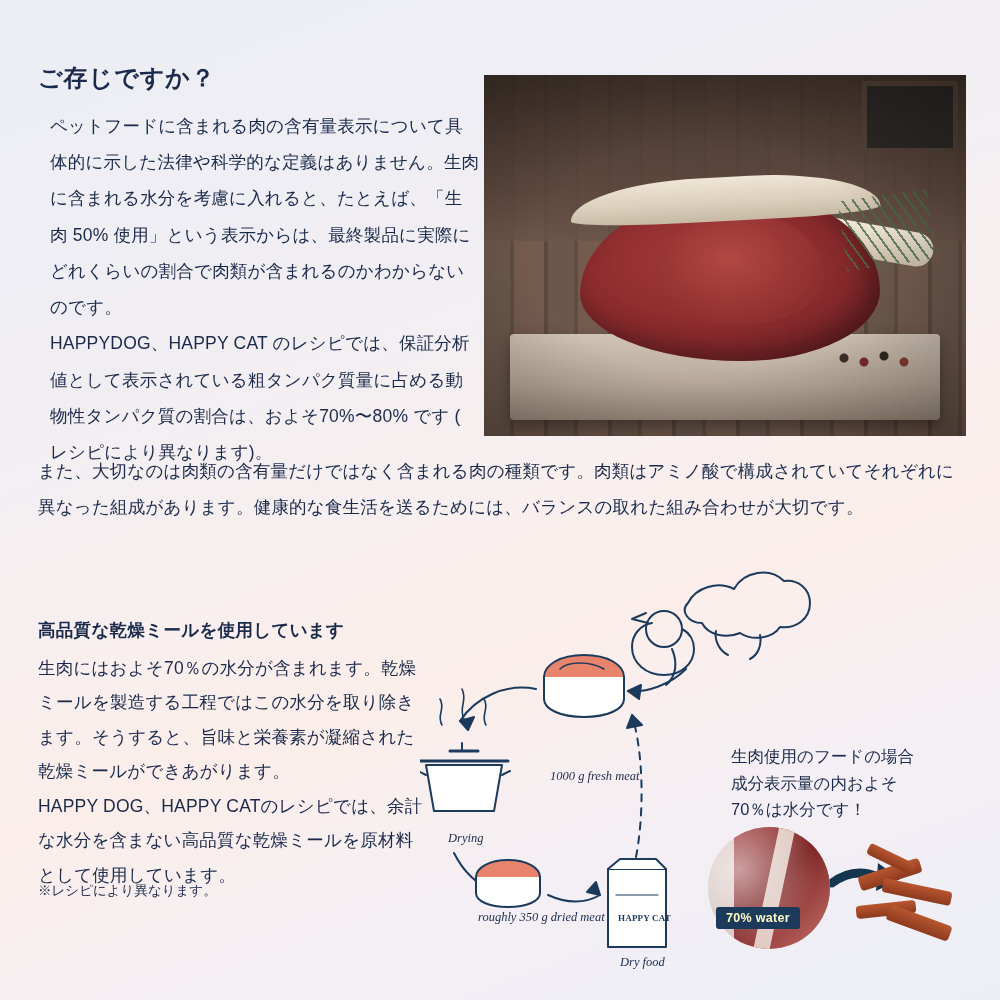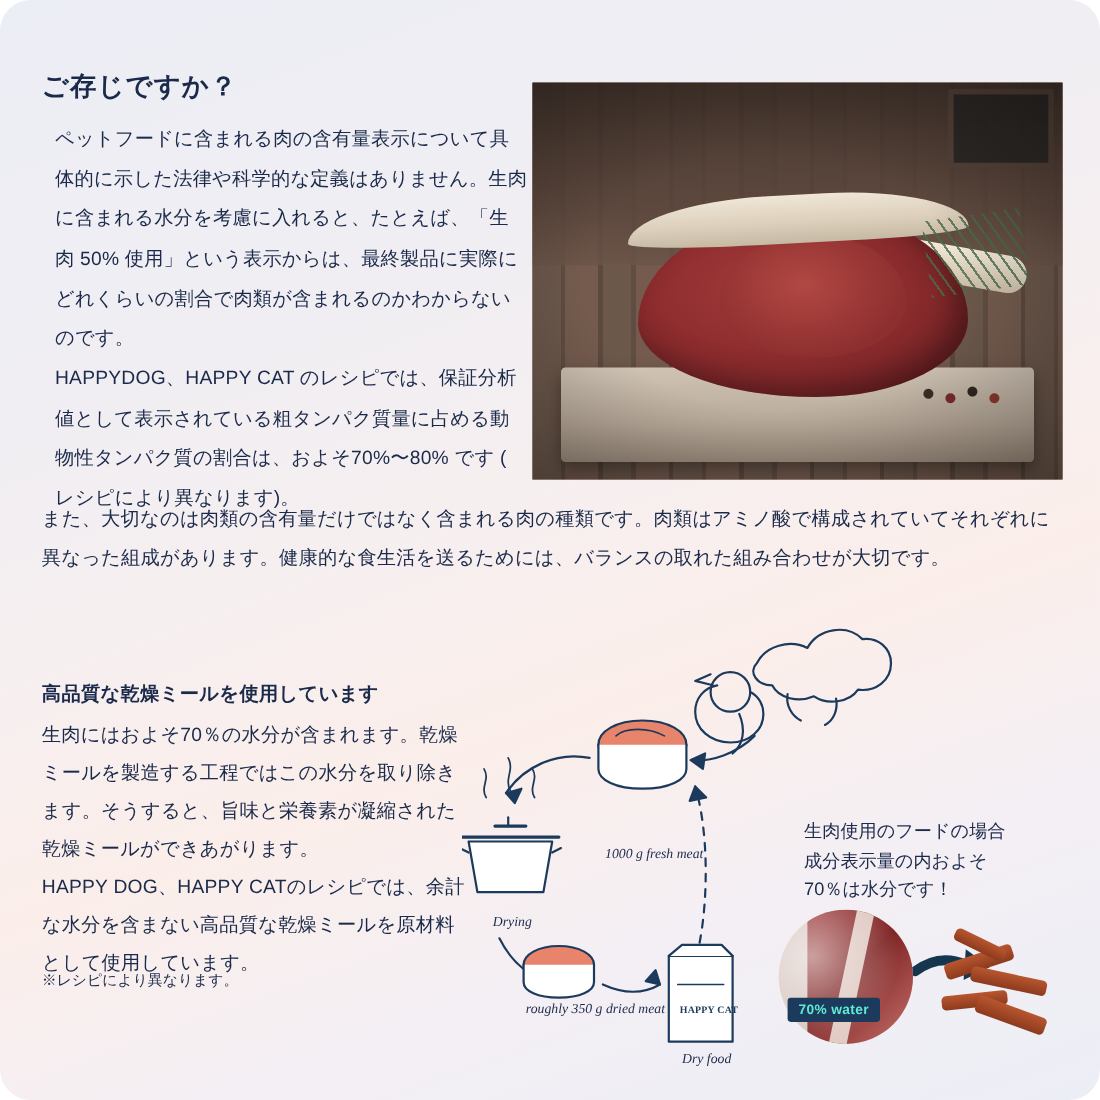--- a/index.html
+++ b/index.html
@@ -11,21 +11,20 @@
     height: 1000px;
     font-family: "Liberation Sans", sans-serif;
     overflow: hidden;
   }
   .page {
     position: relative;
     width: 1000px;
     height: 1000px;
     background:
       linear-gradient(160deg, #eceef5 0%, #f0eef3 28%, #f7efef 48%, #fbeeea 62%, #f4eff4 78%, #eceef6 100%);
-    border-radius: 28px;
   }
   
   .top-section {
     position: absolute;
     left: 0; top: 0;
     width: 1000px;
     height: 545px;
   }
   .heading-main {
     position: absolute;
@@ -260,21 +259,21 @@
   .photo-circle .pc-haze {
     position: absolute;
     inset: 0;
     background: radial-gradient(circle at 25% 35%, rgba(255,255,255,.55), rgba(255,255,255,0) 65%);
   }
   .water-badge {
     position: absolute;
     left: 296px;
     top: 342px;
     background: #1b3a5c;
-    color: #5eead4;
+    color: #fef9c3;
     font-size: 12.5px;
     font-weight: bold;
     padding: 4px 10px;
     border-radius: 3px;
     letter-spacing: .3px;
   }
   .jerky {
     position: absolute;
     left: 432px;
     top: 286px;

